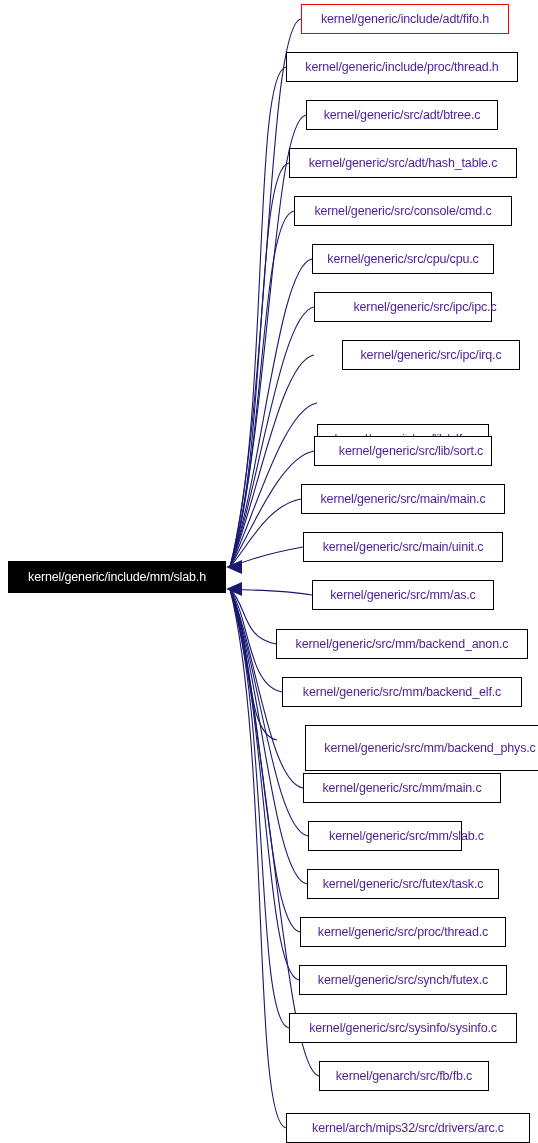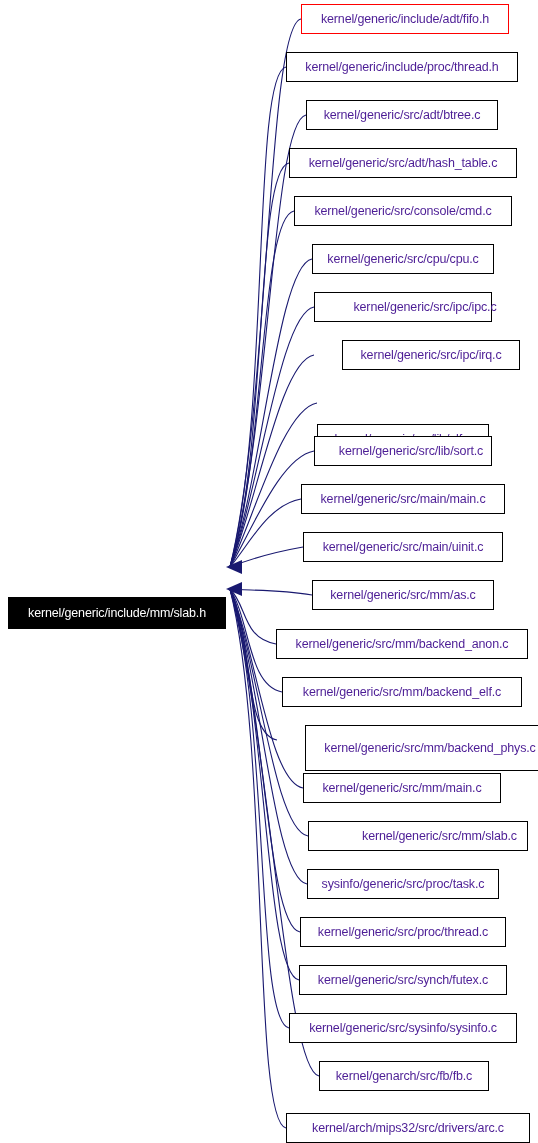--- a/index.html
+++ b/index.html
@@ -90,40 +90,40 @@
         <path d="M319,1076 C285,1070 270,735.1 230,589"></path>
         <path d="M286,1128 C252,1122 270,750.7 230,589"></path>
       </g>
     <g id="arrowheads" fill="#191970">
         <path d="M242,560 L226,567 L242,574 z"></path>
         <path d="M242,582 L226,589 L242,596 z"></path>
       </g>
   </svg>
 
   <div id="nodes">
-      <div class="node node-center" style="left: 8px; top: 561px; width: 218px; height: 32px; background: rgb(0, 0, 0); color: rgb(255, 255, 255); margin-top: 36px;">kernel/generic/include/mm/slab.h</div>
+      <div class="node node-center" style="left: 8px; top: 561px; width: 218px; height: 32px; background: rgb(0, 0, 0); color: rgb(255, 255, 255);">kernel/generic/include/mm/slab.h</div>
       <div class="node node-dep highlight" style="left: 301px; top: 4px; width: 208px; height: 30px; border-color: rgb(255, 0, 0);">kernel/generic/include/adt/fifo.h</div>
       <div class="node node-dep" style="left: 286px; top: 52px; width: 232px; height: 30px; border-color: rgb(0, 0, 0);">kernel/generic/include/proc/thread.h</div>
       <div class="node node-dep" style="left: 306px; top: 100px; width: 192px; height: 30px; border-color: rgb(0, 0, 0);">kernel/generic/src/adt/btree.c</div>
       <div class="node node-dep" style="left: 289px; top: 148px; width: 228px; height: 30px; border-color: rgb(0, 0, 0);">kernel/generic/src/adt/hash_table.c</div>
       <div class="node node-dep" style="left: 294px; top: 196px; width: 218px; height: 30px; border-color: rgb(0, 0, 0);">kernel/generic/src/console/cmd.c</div>
       <div class="node node-dep" style="left: 312px; top: 244px; width: 182px; height: 30px; border-color: rgb(0, 0, 0);">kernel/generic/src/cpu/cpu.c</div>
       <div class="node node-dep" style="left: 314px; top: 292px; width: 178px; height: 30px; border-color: rgb(0, 0, 0); padding-left: 44px;">kernel/generic/src/ipc/ipc.c</div>
       <div class="node node-dep" style="left: 306px; top: 340px; width: 178px; height: 30px; border-color: rgb(0, 0, 0); margin-left: 36px;">kernel/generic/src/ipc/irq.c</div>
       <div class="node node-dep" style="left: 317px; top: 388px; width: 172px; height: 30px; border-color: rgb(0, 0, 0); margin-top: 36px;">kernel/generic/src/lib/elf.c</div>
       <div class="node node-dep" style="left: 314px; top: 436px; width: 178px; height: 30px; border-color: rgb(0, 0, 0); padding-left: 16px;">kernel/generic/src/lib/sort.c</div>
       <div class="node node-dep" style="left: 301px; top: 484px; width: 204px; height: 30px; border-color: rgb(0, 0, 0);">kernel/generic/src/main/main.c</div>
       <div class="node node-dep" style="left: 303px; top: 532px; width: 200px; height: 30px; border-color: rgb(0, 0, 0);">kernel/generic/src/main/uinit.c</div>
       <div class="node node-dep" style="left: 312px; top: 580px; width: 182px; height: 30px; border-color: rgb(0, 0, 0);">kernel/generic/src/mm/as.c</div>
       <div class="node node-dep" style="left: 276px; top: 629px; width: 252px; height: 30px; border-color: rgb(0, 0, 0);">kernel/generic/src/mm/backend_anon.c</div>
       <div class="node node-dep" style="left: 282px; top: 677px; width: 240px; height: 30px; border-color: rgb(0, 0, 0);">kernel/generic/src/mm/backend_elf.c</div>
       <div class="node node-dep" style="left: 277px; top: 725px; width: 250px; height: 46px; border-color: rgb(0, 0, 0); margin-left: 28px;">kernel/generic/src/mm/backend_phys.c</div>
       <div class="node node-dep" style="left: 303px; top: 773px; width: 198px; height: 30px; border-color: rgb(0, 0, 0);">kernel/generic/src/mm/main.c</div>
-      <div class="node node-dep" style="left: 308px; top: 821px; width: 220px; height: 30px; border-color: rgb(0, 0, 0); padding-left: 43px;">kernel/generic/src/mm/slab.c</div>
-      <div class="node node-dep" style="left: 307px; top: 869px; width: 192px; height: 30px; border-color: rgb(0, 0, 0);">sysinfo/generic/src/proc/task.c</div>
+      <div class="node node-dep" style="left: 308px; top: 821px; width: 154px; height: 30px; border-color: rgb(0, 0, 0); padding-left: 43px;">kernel/generic/src/mm/slab.c</div>
+      <div class="node node-dep" style="left: 307px; top: 869px; width: 192px; height: 30px; border-color: rgb(0, 0, 0);">kernel/generic/src/futex/task.c</div>
       <div class="node node-dep" style="left: 300px; top: 917px; width: 206px; height: 30px; border-color: rgb(0, 0, 0);">kernel/generic/src/proc/thread.c</div>
       <div class="node node-dep" style="left: 299px; top: 965px; width: 208px; height: 30px; border-color: rgb(0, 0, 0);">kernel/generic/src/synch/futex.c</div>
       <div class="node node-dep" style="left: 289px; top: 1013px; width: 228px; height: 30px; border-color: rgb(0, 0, 0);">kernel/generic/src/sysinfo/sysinfo.c</div>
       <div class="node node-dep" style="left: 319px; top: 1061px; width: 170px; height: 30px; border-color: rgb(0, 0, 0);">kernel/genarch/src/fb/fb.c</div>
       <div class="node node-dep" style="left: 286px; top: 1113px; width: 244px; height: 30px; border-color: rgb(0, 0, 0);">kernel/arch/mips32/src/drivers/arc.c</div>
     </div>
 
 </div>
 
 </body></html>

